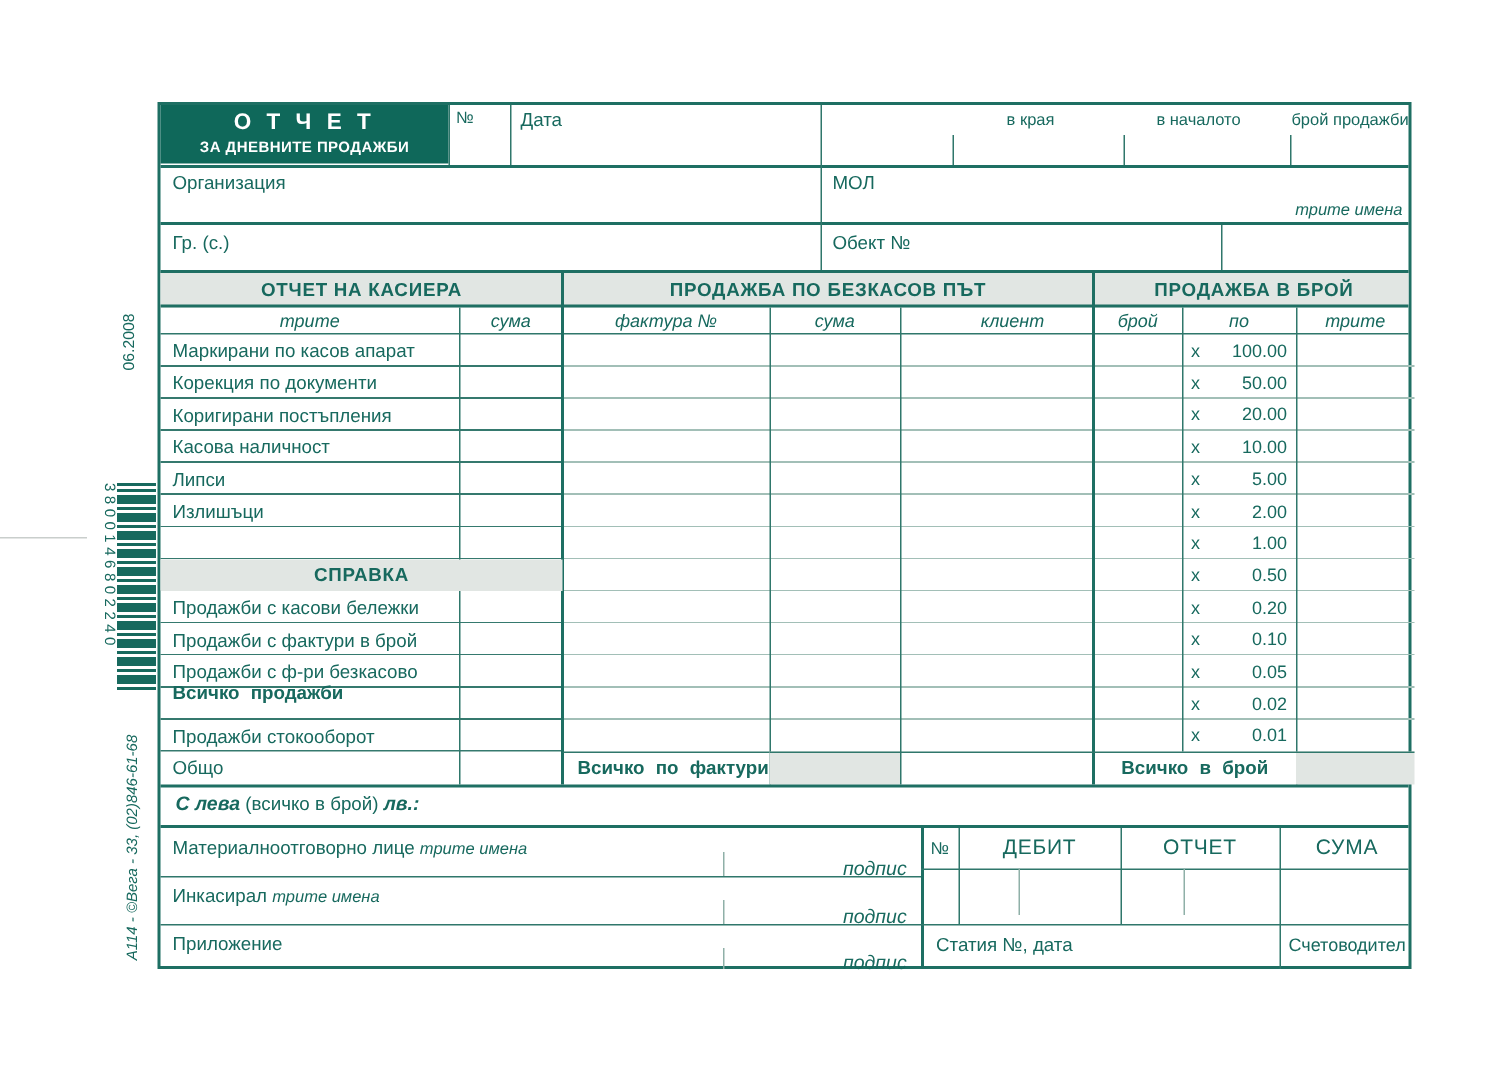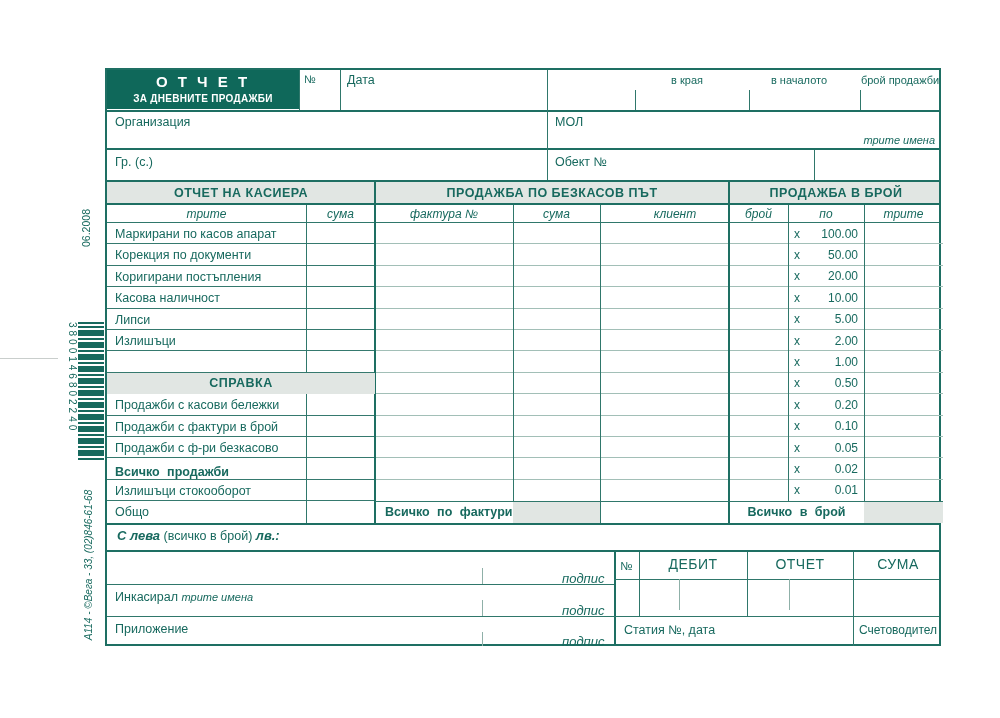--- a/index.html
+++ b/index.html
@@ -114,22 +114,22 @@
   <span class="rowlab" style="top:157px;">Маркирани по касов апарат</span>
   <span class="rowlab" style="top:178.4px;">Корекция по документи</span>
   <span class="rowlab" style="top:199.8px;">Коригирани постъпления</span>
   <span class="rowlab" style="top:221.2px;">Касова наличност</span>
   <span class="rowlab" style="top:242.6px;">Липси</span>
   <span class="rowlab" style="top:264px;">Излишъци</span>
   <div class="abs shade ctr b" style="left:0;top:302.8px;width:268px;height:21.4px;font-size:12.5px;line-height:21.4px;letter-spacing:.5px;">СПРАВКА</div>
   <span class="rowlab" style="top:328.2px;">Продажби с касови бележки</span>
   <span class="rowlab" style="top:349.6px;">Продажби с фактури в брой</span>
   <span class="rowlab" style="top:371px;">Продажби с ф-ри безкасово</span>
-  <span class="rowlab b" style="top:395px;word-spacing:4px;">Всичко продажби</span>
-  <span class="rowlab" style="top:413.8px;">Излишъци стокооборот</span>
+  <span class="rowlab b" style="top:385px;word-spacing:4px;">Всичко продажби</span>
+  <span class="rowlab" style="top:413.8px;">Продажби стокооборот</span>
   <span class="rowlab" style="top:435.2px;">Общо</span>
 
   <div class="denom" style="top:153px;">
       <span>x</span>
       <span>100.00</span>
     </div>
   <div class="denom" style="top:174.4px;">
       <span>x</span>
       <span>50.00</span>
     </div>
@@ -190,20 +190,23 @@
   <div class="lab" style="left:10px;top:459px;">
     <span class="b it" style="font-size:13px;">С лева</span>
     <span style="font-size:12.5px;"> </span><span style="font-size:12.5px;">(всичко в брой)</span>
     <span class="b it" style="font-size:13px;">лв.:</span>
   </div>
   <div class="hline major" style="left:0;top:480px;width:832px;height:2px;"></div>
 
   <div class="hline" style="left:0;top:514px;width:507px;height:1px;"></div>
   <div class="hline" style="left:0;top:546px;width:507px;height:1px;"></div>
   <div class="vline major" style="left:507px;top:482px;width:2px;height:94px;"></div>
+  <div class="lab" style="left:8px;top:488px;">
+    <span>Материалноотговорно лице</span> <span class="sm it">трите имена</span>
+  </div>
   <div class="lab" style="left:8px;top:520px;">
     <span>Инкасирал</span> <span class="sm it">трите имена</span>
   </div>
   <div class="lab" style="left:8px;top:552px;">Приложение</div>
   <div class="tick" style="left:375px;top:498px;height:16px;background:#8fb0a8;"></div>
   <div class="tick" style="left:375px;top:530px;height:16px;background:#8fb0a8;"></div>
   <div class="tick" style="left:375px;top:562px;height:14px;background:#8fb0a8;"></div>
   <span class="podpis" style="left:455px;top:501px;">подпис</span>
   <span class="podpis" style="left:455px;top:533px;">подпис</span>
   <span class="podpis" style="left:455px;top:564px;">подпис</span>

